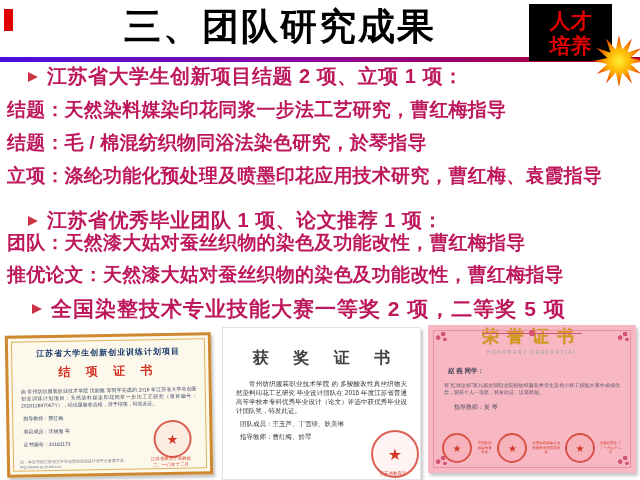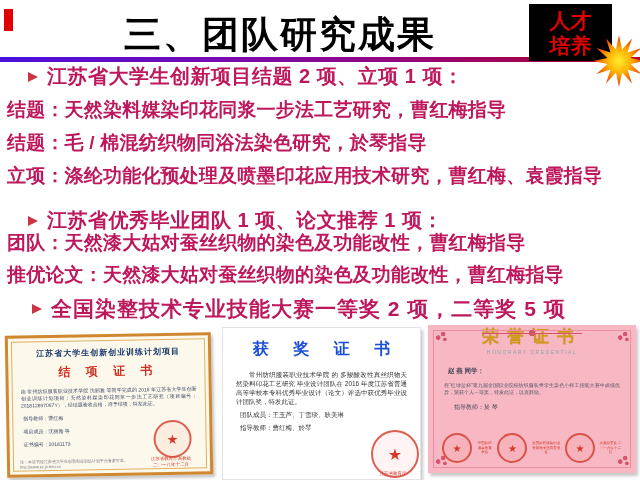--- a/index.html
+++ b/index.html
@@ -6,21 +6,21 @@
   body{
     width:640px;height:480px;overflow:hidden;background:#ffffff;
     font-family:"Liberation Sans","DejaVu Sans",sans-serif;position:relative;
   }
   .slide{position:absolute;left:0;top:0;width:640px;height:480px;background:#fff;overflow:hidden;}
 
   
   .corner-block{position:absolute;left:4px;top:9px;width:9px;height:22px;background:#e00000;}
   .title{
     position:absolute;left:30px;top:2px;width:500px;text-align:center;
-    font-size:37px;font-weight:bold;color:#000;letter-spacing:2px;white-space:nowrap;margin-top:8px;
+    font-size:37px;font-weight:bold;color:#000;letter-spacing:2px;white-space:nowrap;
   }
   .badge{
     position:absolute;left:529px;top:4px;width:83px;height:57px;background:#000000;
     color:#e00000;font-size:21px;font-weight:bold;text-align:center;line-height:25px;
     padding-top:4px;box-sizing:border-box;z-index:3;
   }
   .divider{position:absolute;left:0;top:57px;width:640px;height:5px;
     background:linear-gradient(90deg,#4a10e0 0%,#8408a0 45%,#b4002a 100%);z-index:1;}
   .starburst{position:absolute;left:593px;top:35px;width:52px;height:52px;z-index:4;}
 
@@ -56,21 +56,21 @@
   .cl-body{margin:7px 12px 0;font-size:5px;line-height:7px;color:#3c4a66;text-align:justify;}
   .cl-sig{margin:5px 0 0 14px;font-size:5px;line-height:8px;color:#3c4a66;}
   .cl-seal{left:144px;top:84px;width:34px;height:34px;}
   .cl-seal .star{font-size:13px;}
   .cl-sealtext{position:absolute;left:120px;top:120px;width:82px;text-align:center;
                font-size:4.5px;line-height:6px;color:#d43826;}
   .cl-foot{position:absolute;left:10px;bottom:5px;font-size:4px;line-height:5px;color:#778;}
 
   
   .cert-mid{left:222px;top:327px;width:199px;height:153px;background:#ffffff;border:1px solid #e3e3e3;}
-  .cm-title{margin-top:11px;text-align:center;font-size:16px;font-weight:bold;color:#1d4ed8;letter-spacing:10px;padding-left:10px;}
+  .cm-title{margin-top:20px;text-align:center;font-size:16px;font-weight:bold;color:#404040;letter-spacing:10px;padding-left:10px;}
   .cm-body{margin:10px 13px 0;font-size:6.5px;line-height:9px;color:#333;text-align:justify;text-indent:2em;}
   .cm-line{margin:4px 0 0 17px;font-size:6.5px;line-height:9px;color:#333;}
   .cm-seal{left:148px;top:102px;width:44px;height:44px;}
   .cm-seal .star{font-size:16px;}
   .cm-sealtext{position:absolute;left:140px;top:143px;width:60px;text-align:center;font-size:4.5px;color:#d43826;}
 
   
   .cert-right{left:428px;top:325px;width:208px;height:148px;background:#f7b8c3;}
   .cr-frame{position:absolute;left:5px;top:5px;right:5px;bottom:5px;border:1px solid #e890a0;}
   .cr-topdecor{position:absolute;left:54px;top:4px;width:100px;height:8px;

